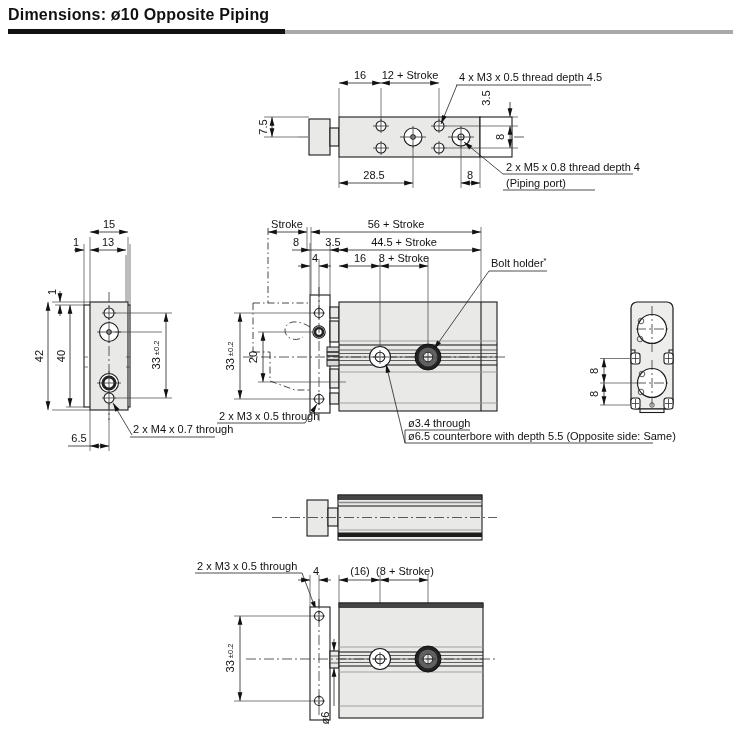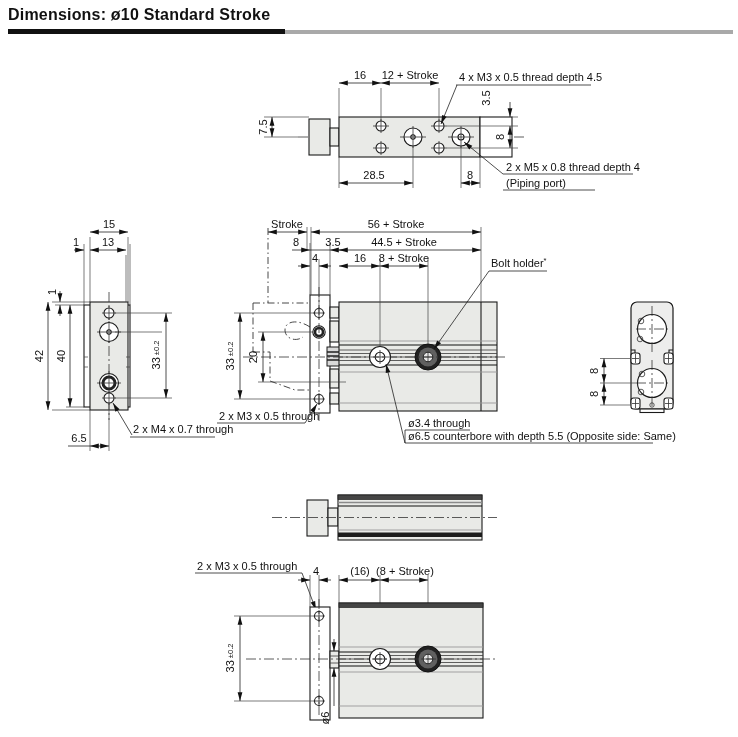--- a/index.html
+++ b/index.html
@@ -23,21 +23,21 @@
   .l2{stroke:#111;stroke-width:1.1;fill:none;}
   .l3{stroke:#3a3a3a;stroke-width:0.8;fill:none;}
   .lbl{font-family:"Liberation Sans",sans-serif;font-size:11px;fill:#111;}
   .lblc{text-anchor:middle;}
   .tol{font-size:7.5px;}
 </style>
 </head>
 <body>
 
 <div class="page">
-  <div class="title">Dimensions: ø10 Standard Stroke</div>
+  <div class="title">Dimensions: ø10 Opposite Piping</div>
   <div class="bar-black"></div>
   <div class="bar-gray"></div>
 
   <svg width="738" height="737" viewBox="0 0 738 737">
     <defs>
       <marker id="arr" markerUnits="userSpaceOnUse" markerWidth="10" markerHeight="6" viewBox="0 0 10 6" refX="9.4" refY="3" orient="auto-start-reverse">
         <path d="M0.6,0.6 L9.4,3 L0.6,5.4 Z" fill="#111"></path>
       </marker>
     </defs>
 

